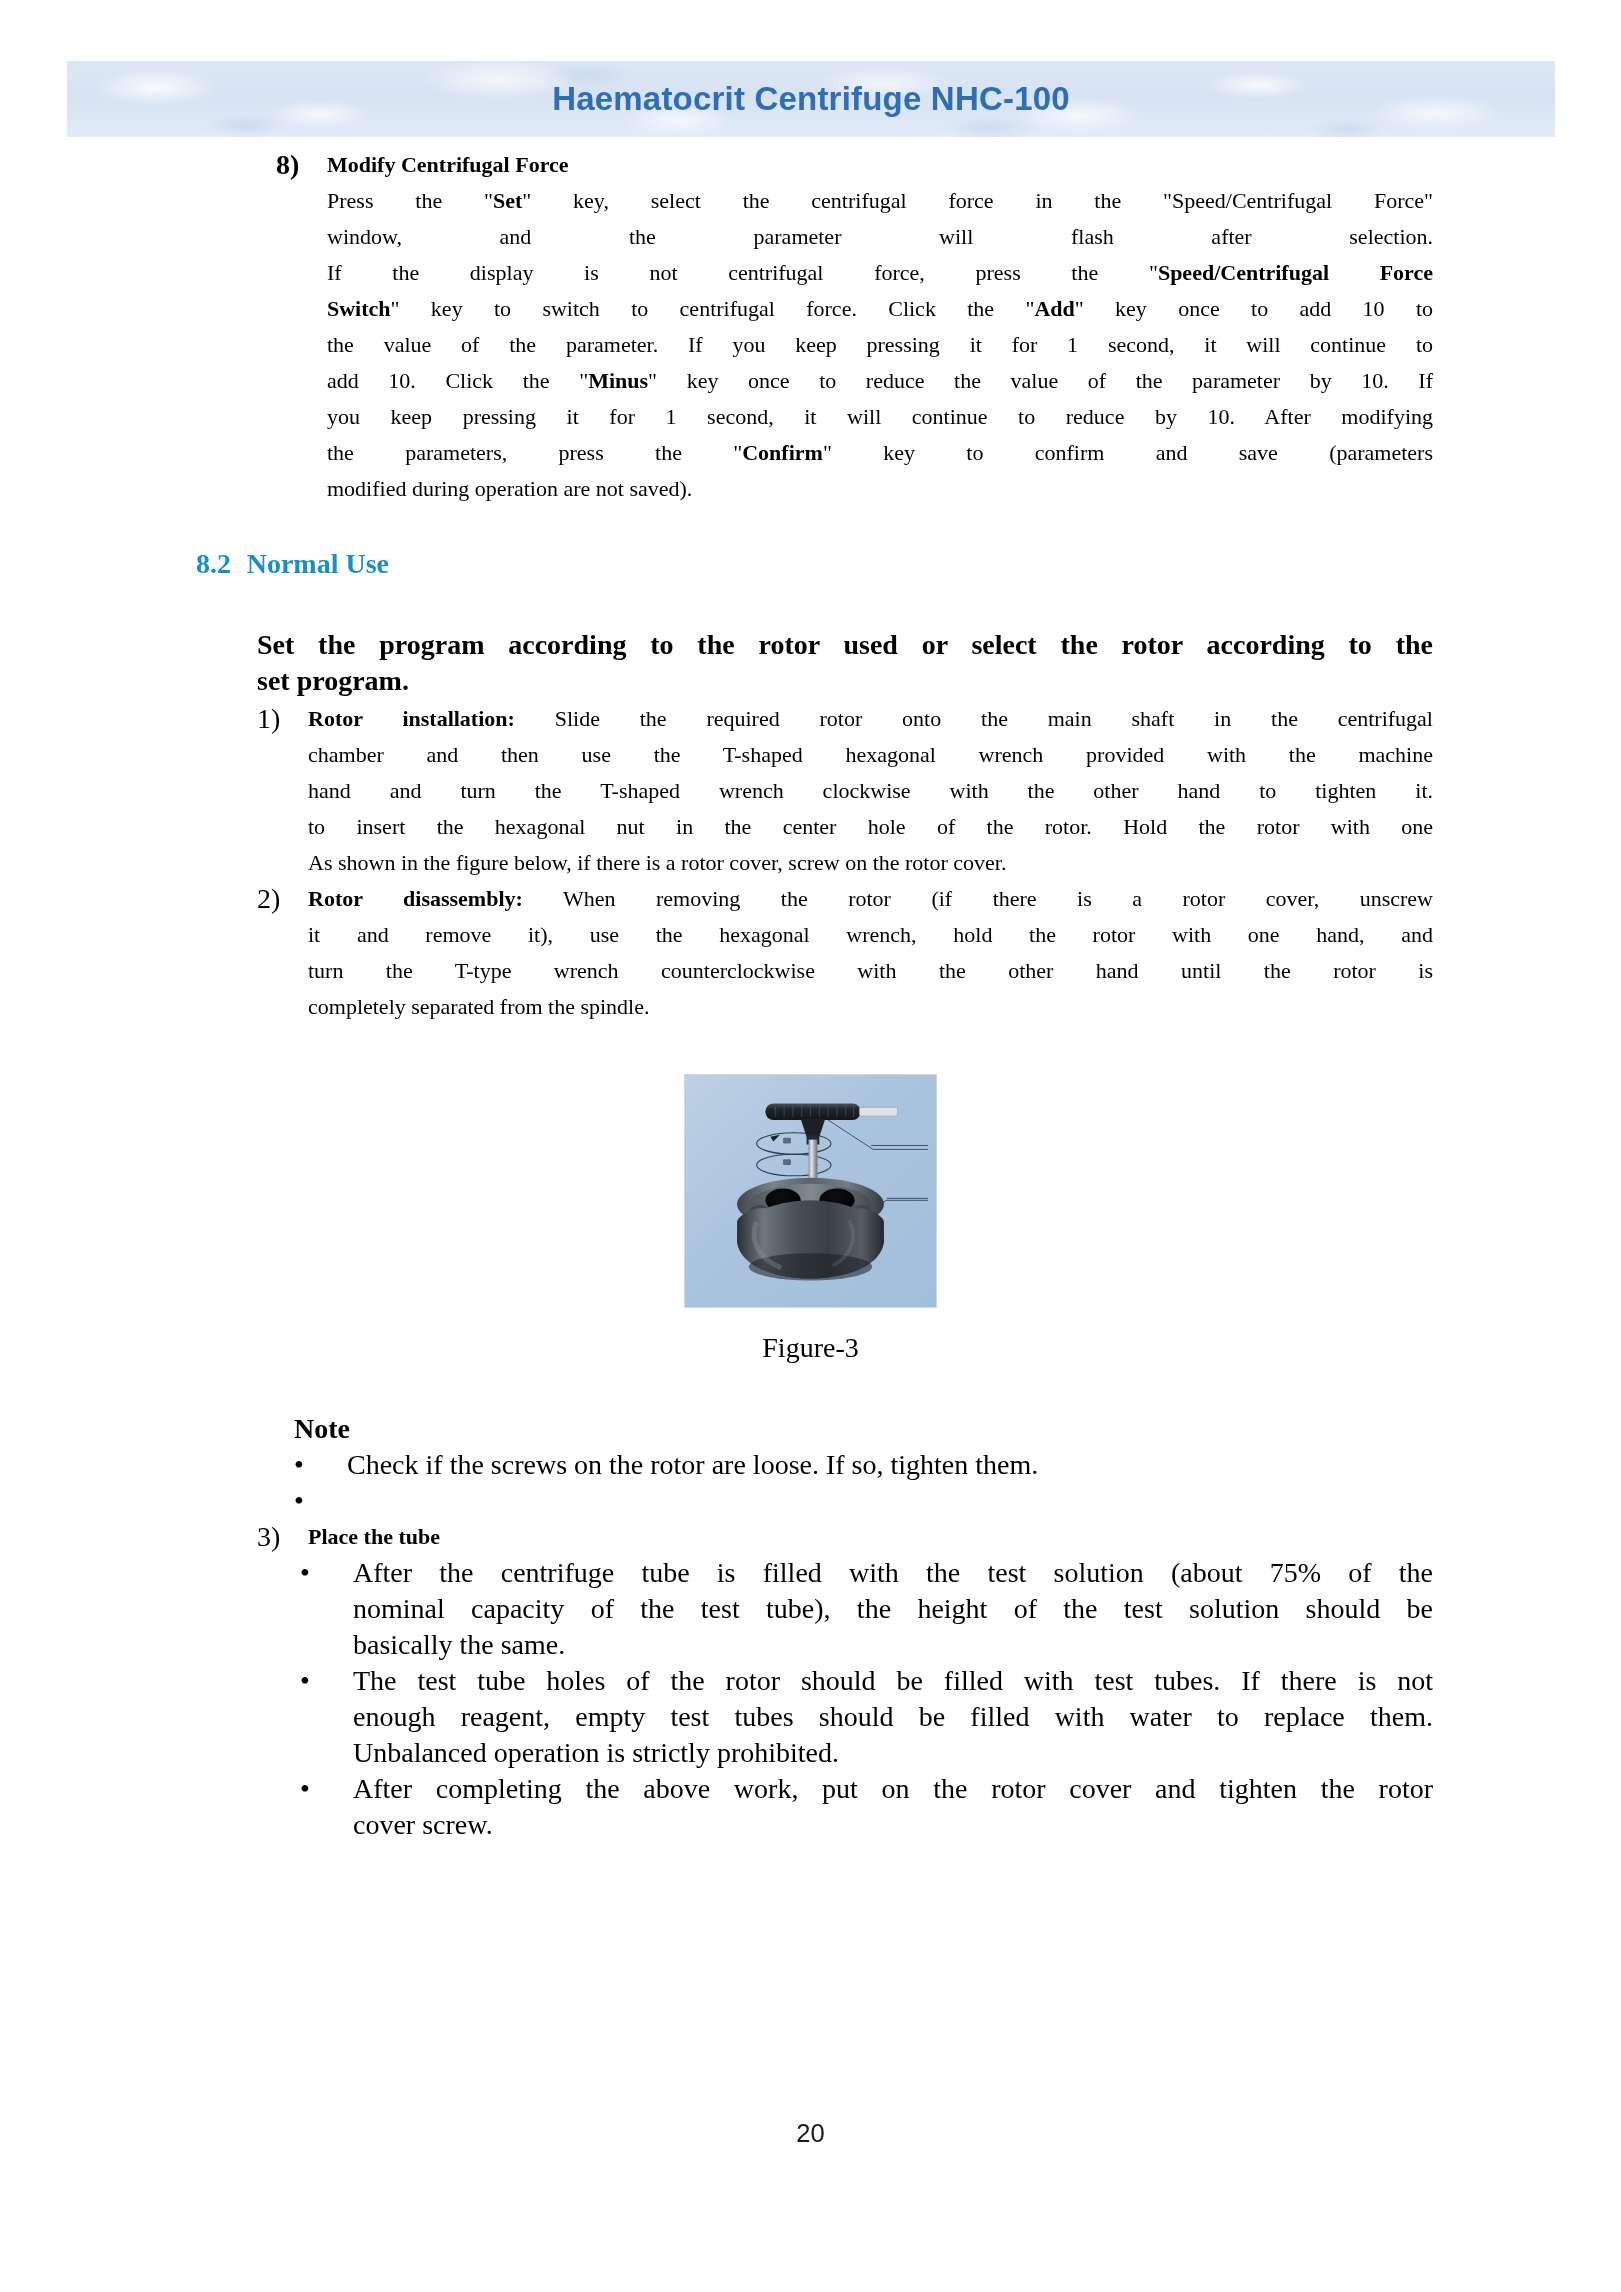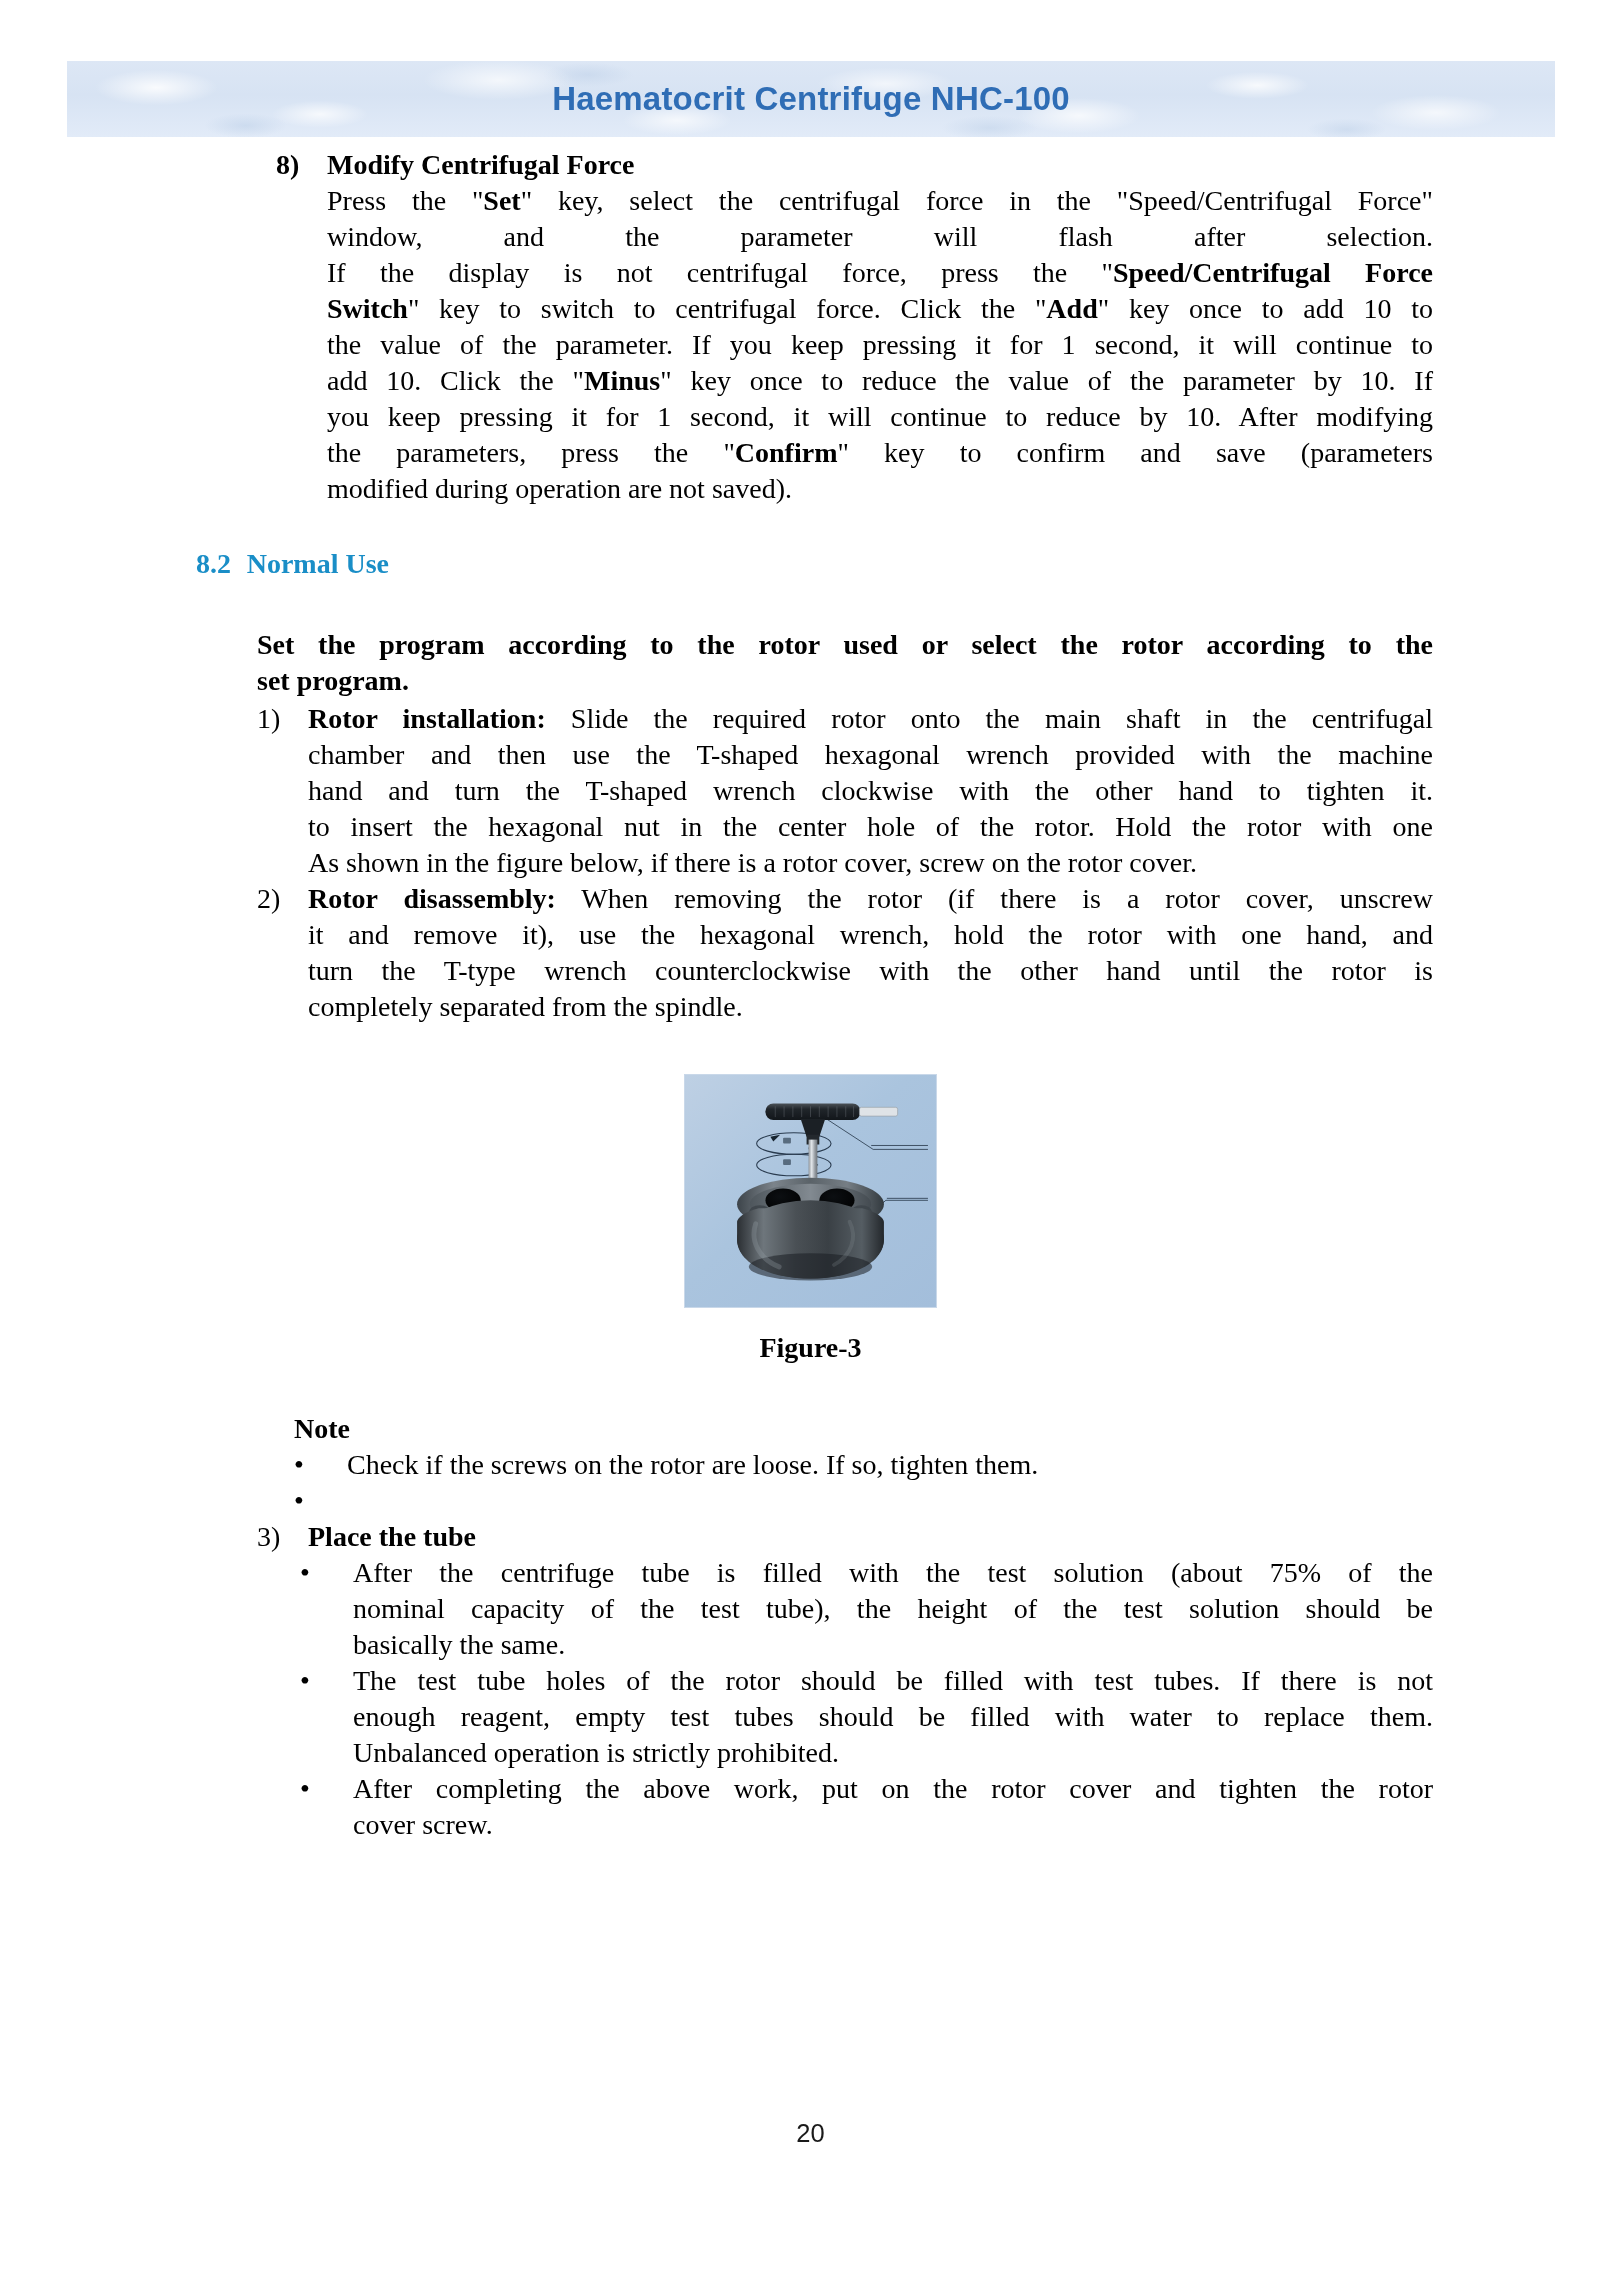--- a/index.html
+++ b/index.html
@@ -77,21 +77,21 @@
     flex: 0 0 auto;
     font-size: 28px;
     line-height: 36px;
     font-weight: bold;
     width: 51px;
     text-align: left;
   }
   .num-marker.plain { font-weight: normal; }
   .num-body {
     flex: 1 1 auto;
-    font-size: 28px;
+    font-size: 22px;
     line-height: 36px;
     text-align: justify;
   }
 
   
   .bullet-item {
     position: relative;
     display: flex;
     align-items: flex-start;
   }
@@ -143,21 +143,21 @@
   .figure-box {
     width: 251px;
     height: 232px;
     position: relative;
     overflow: hidden;
     background: linear-gradient(160deg, #b9cde3 0%, #aac4de 40%, #9fbcd9 70%, #a8c3de 100%);
     border: 1px solid #c9d8e9;
   }
   .fig-caption {
     margin-top: 23.5px;
-    font-weight: bold;
+    font-weight: normal;
     font-size: 28px;
   }
 
   
   .page-footer {
     position: absolute;
     left: 0;
     top: 2119px;
     width: 1621px;
     text-align: center;

